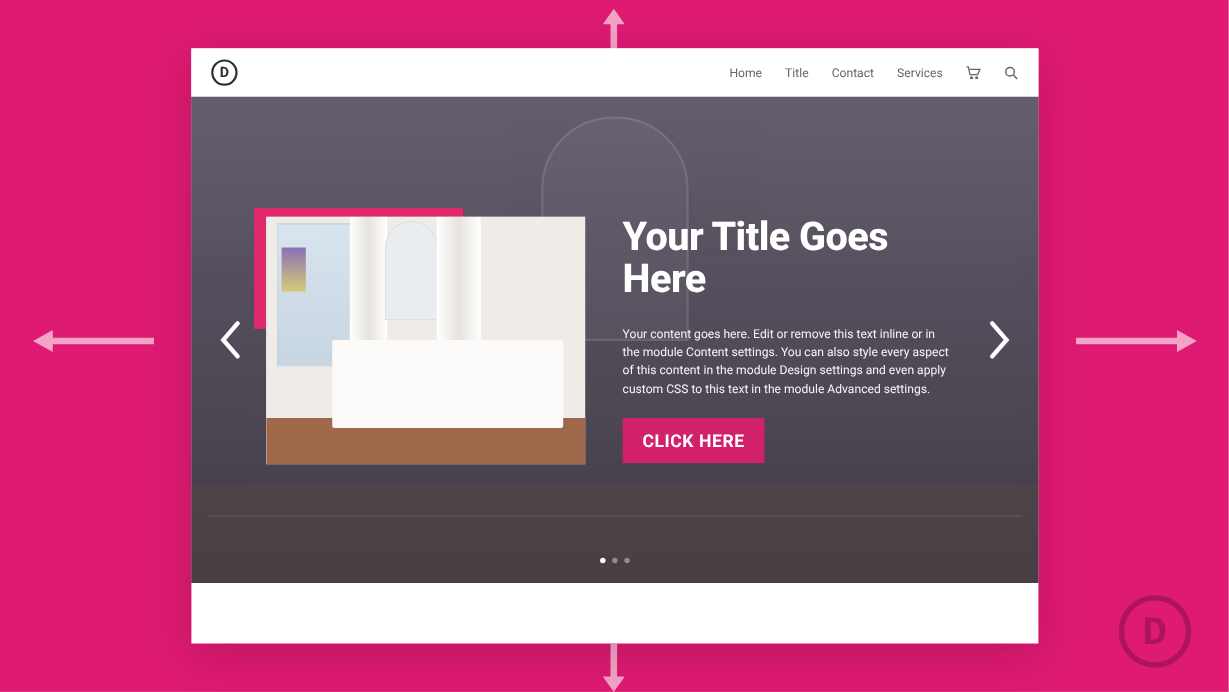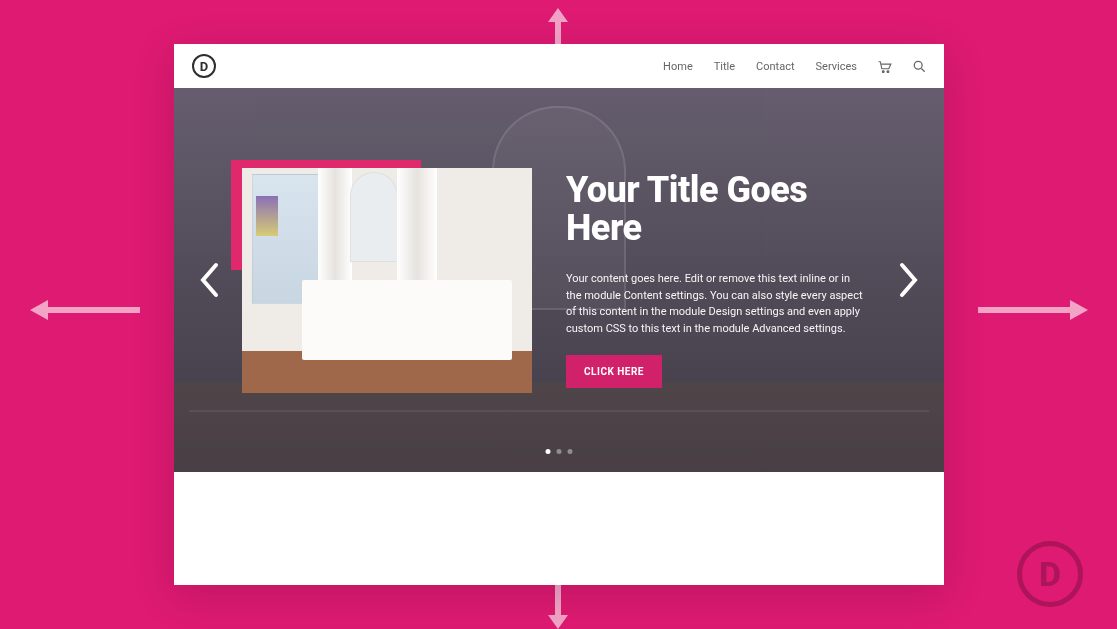--- a/index.html
+++ b/index.html
@@ -35,32 +35,32 @@
   border-radius: 50%;
   display: flex;
   align-items: center;
   justify-content: center;
   font-weight: 700;
   font-size: 13px;
   color: #2e2e2e;
 }
 .nav {
   display: flex;
-  align-items: flex-end;
+  align-items: flex-start;
   gap: 21px;
 }
 .nav-link {
   font-size: 11px;
   color: #666;
   cursor: pointer;
 }
 .nav-icon svg { display: block; }
 .hero {
   position: relative;
-  height: 384px;
+  height: 442px;
   background: #4e4855;
   overflow: hidden;
 }
 .hero-bg {
   position: absolute;
   inset: 0;
   background: linear-gradient(180deg, #675f70 0%, #58515f 35%, #4b4552 70%, #3e3947 100%);
   opacity: 0.95;
 }
 .hero-bg::before {
@@ -203,21 +203,21 @@
   font-size: 11px;
   line-height: 1.5;
   margin-bottom: 18px;
   color: rgba(255,255,255,0.95);
   margin-top: 24px;
 }
 .cta-button {
   display: inline-block;
   background: #d0216a;
   color: #fff;
-  font-size: 10px;
+  font-size: 16px;
   font-weight: 700;
   letter-spacing: 0.5px;
   padding: 11px 18px;
   cursor: pointer;
 }
 .arrow-nav {
   position: absolute;
   top: 50%;
   transform: translateY(-50%);
   color: #fff;

